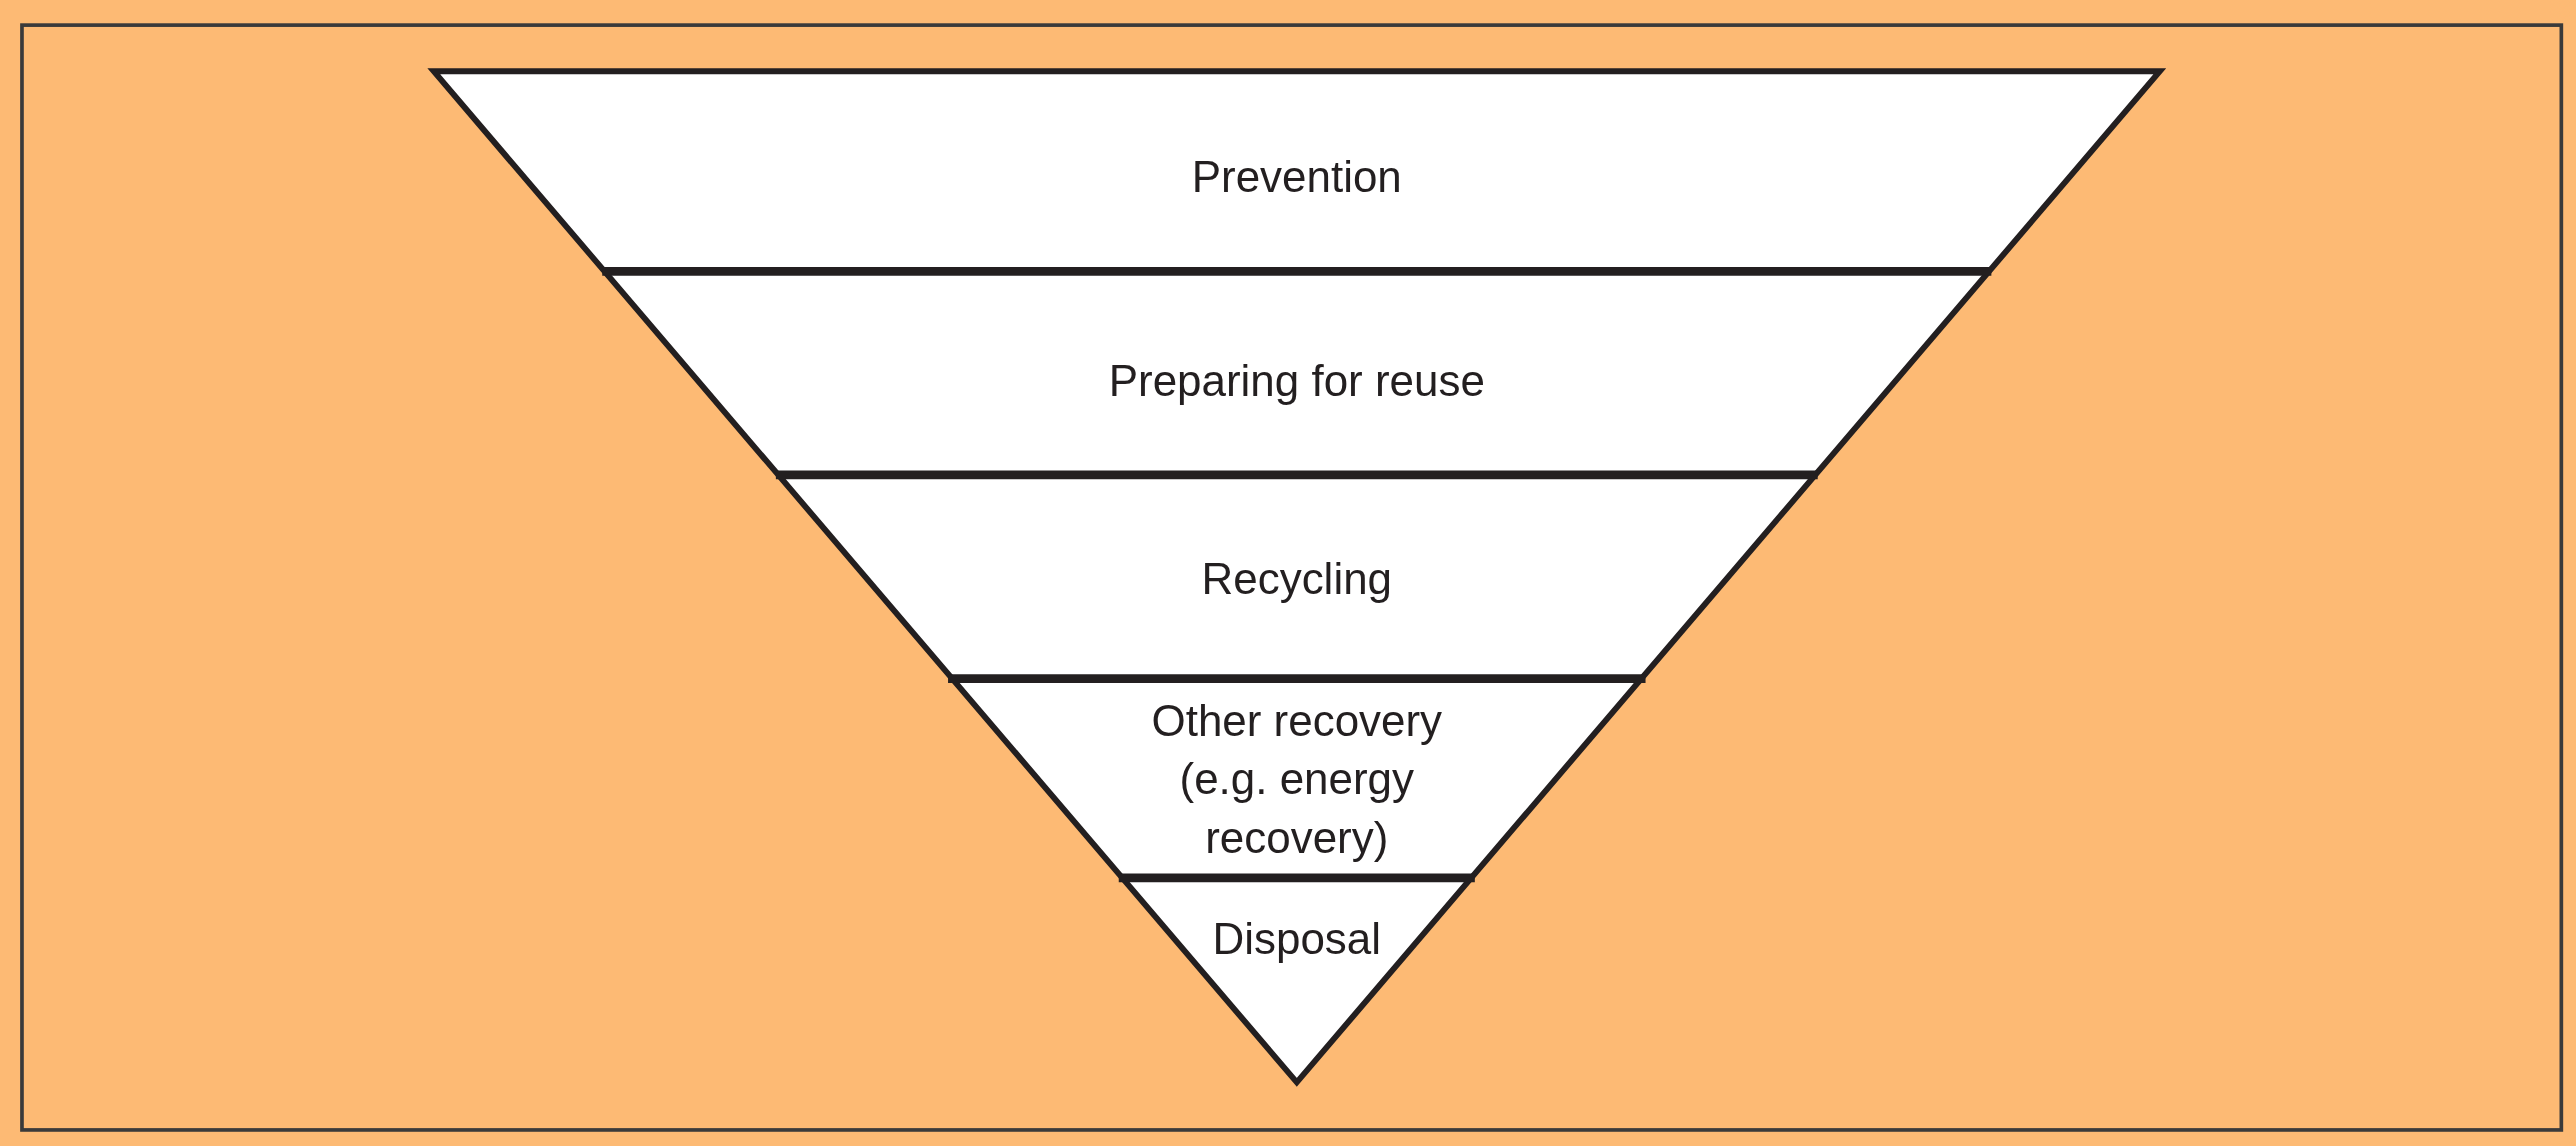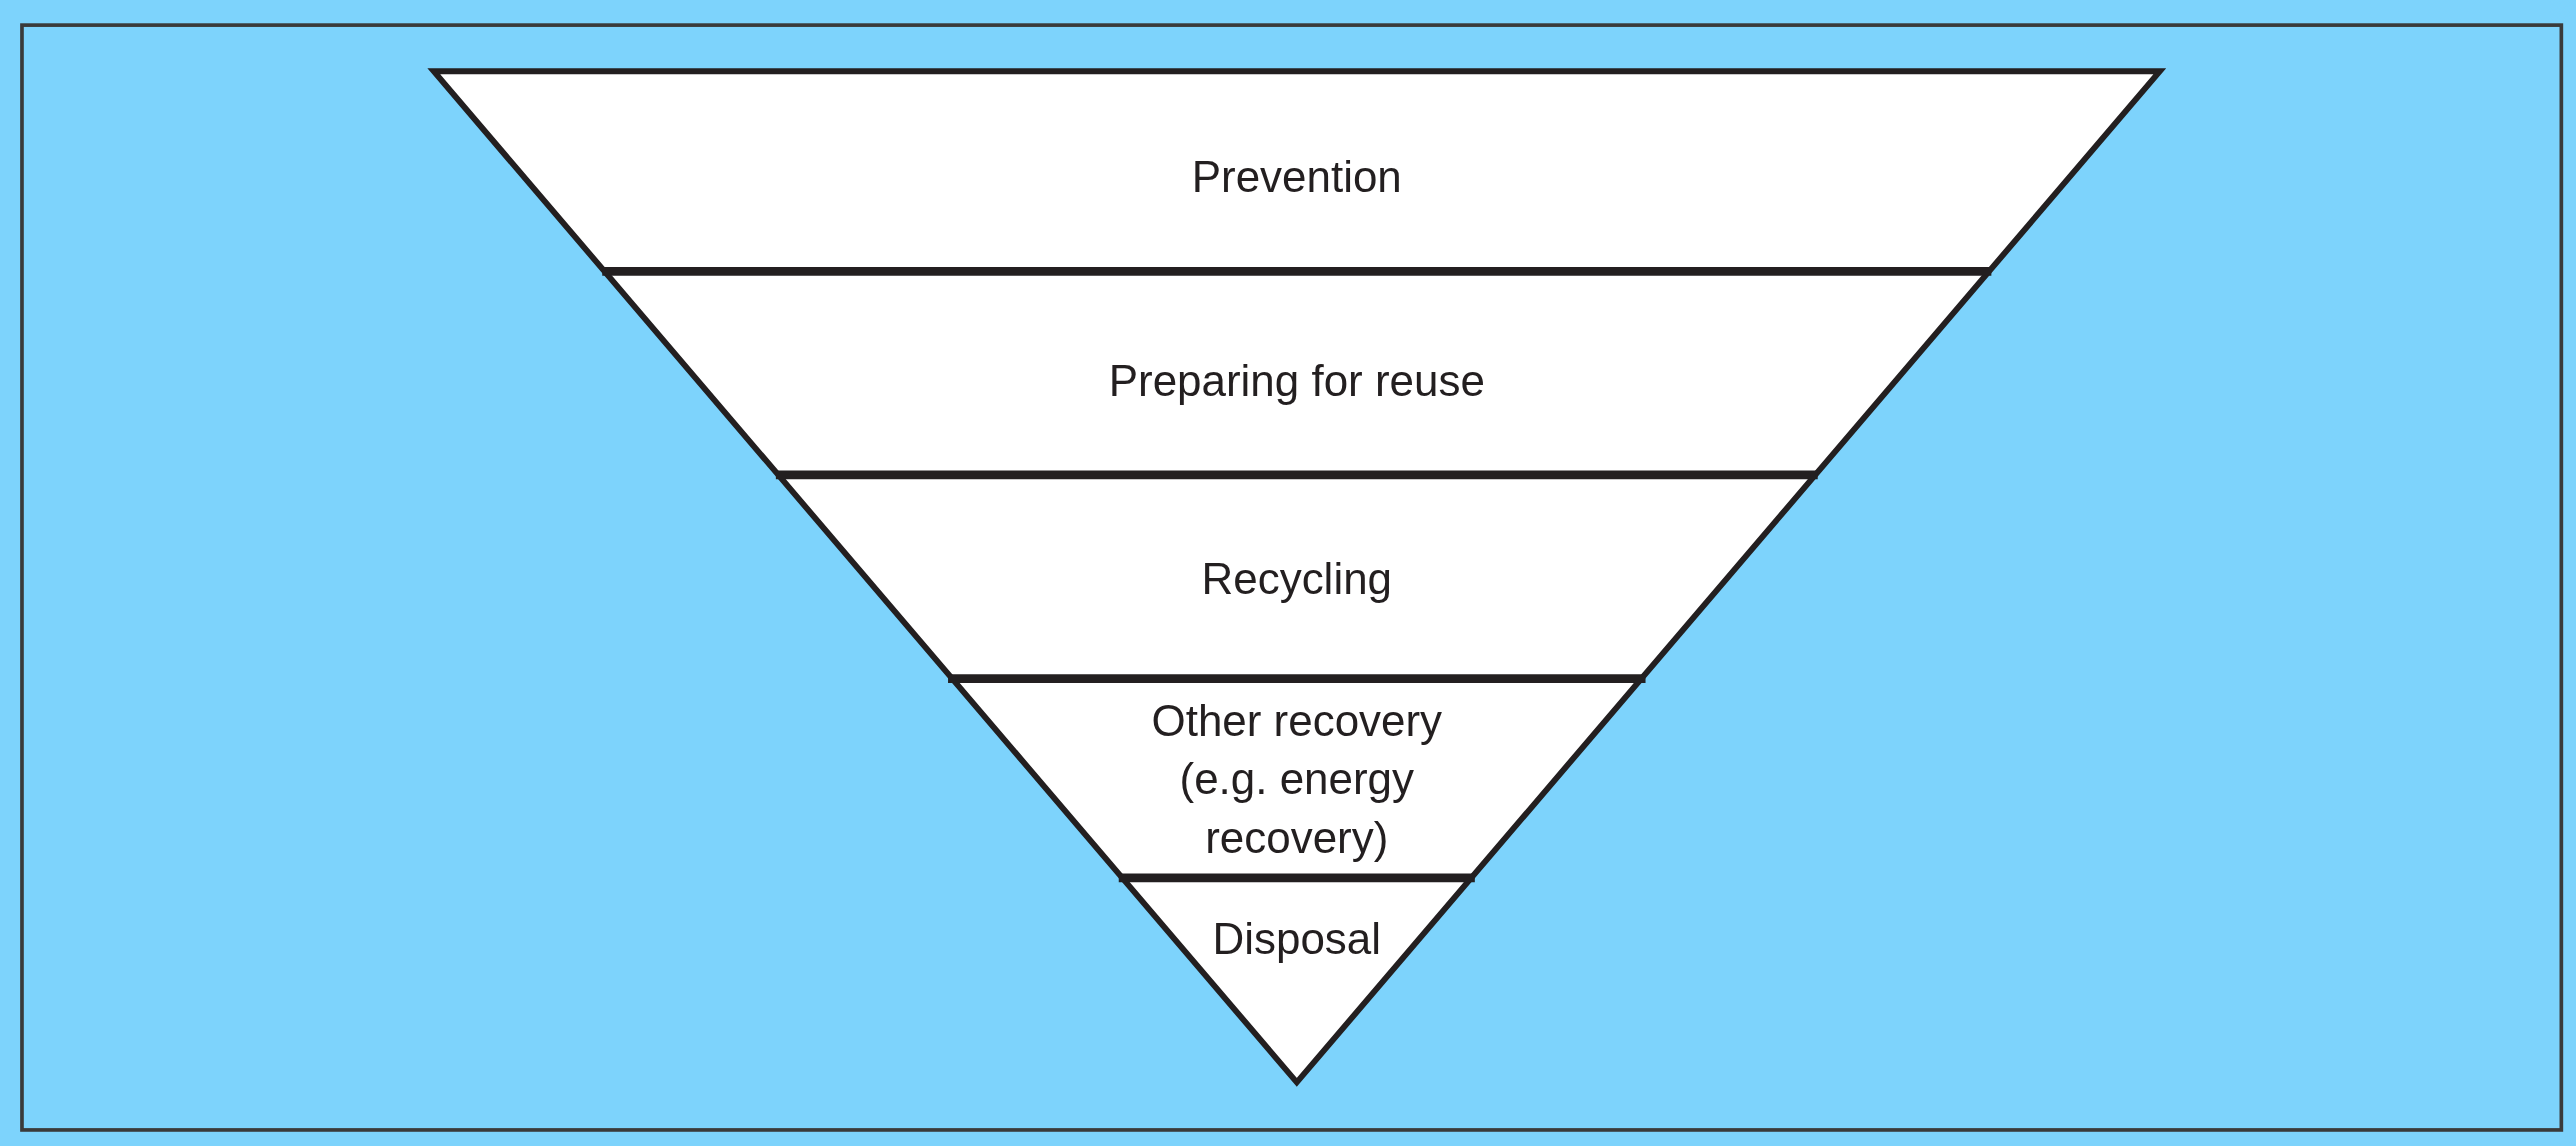--- a/index.html
+++ b/index.html
@@ -4,21 +4,21 @@
 <style>
   html, body {
     margin: 0;
     padding: 0;
     background: #ffffff;
   }
   .page {
     position: relative;
     width: 2576px;
     height: 1147px;
-    background: #7dd3fc;
+    background: #fdba74;
     font-family: "Liberation Sans", "DejaVu Sans", sans-serif;
   }
   .page svg {
     position: absolute;
     inset: 0;
     width: 100%;
     height: 100%;
     display: block;
   }
   text.level-label {

